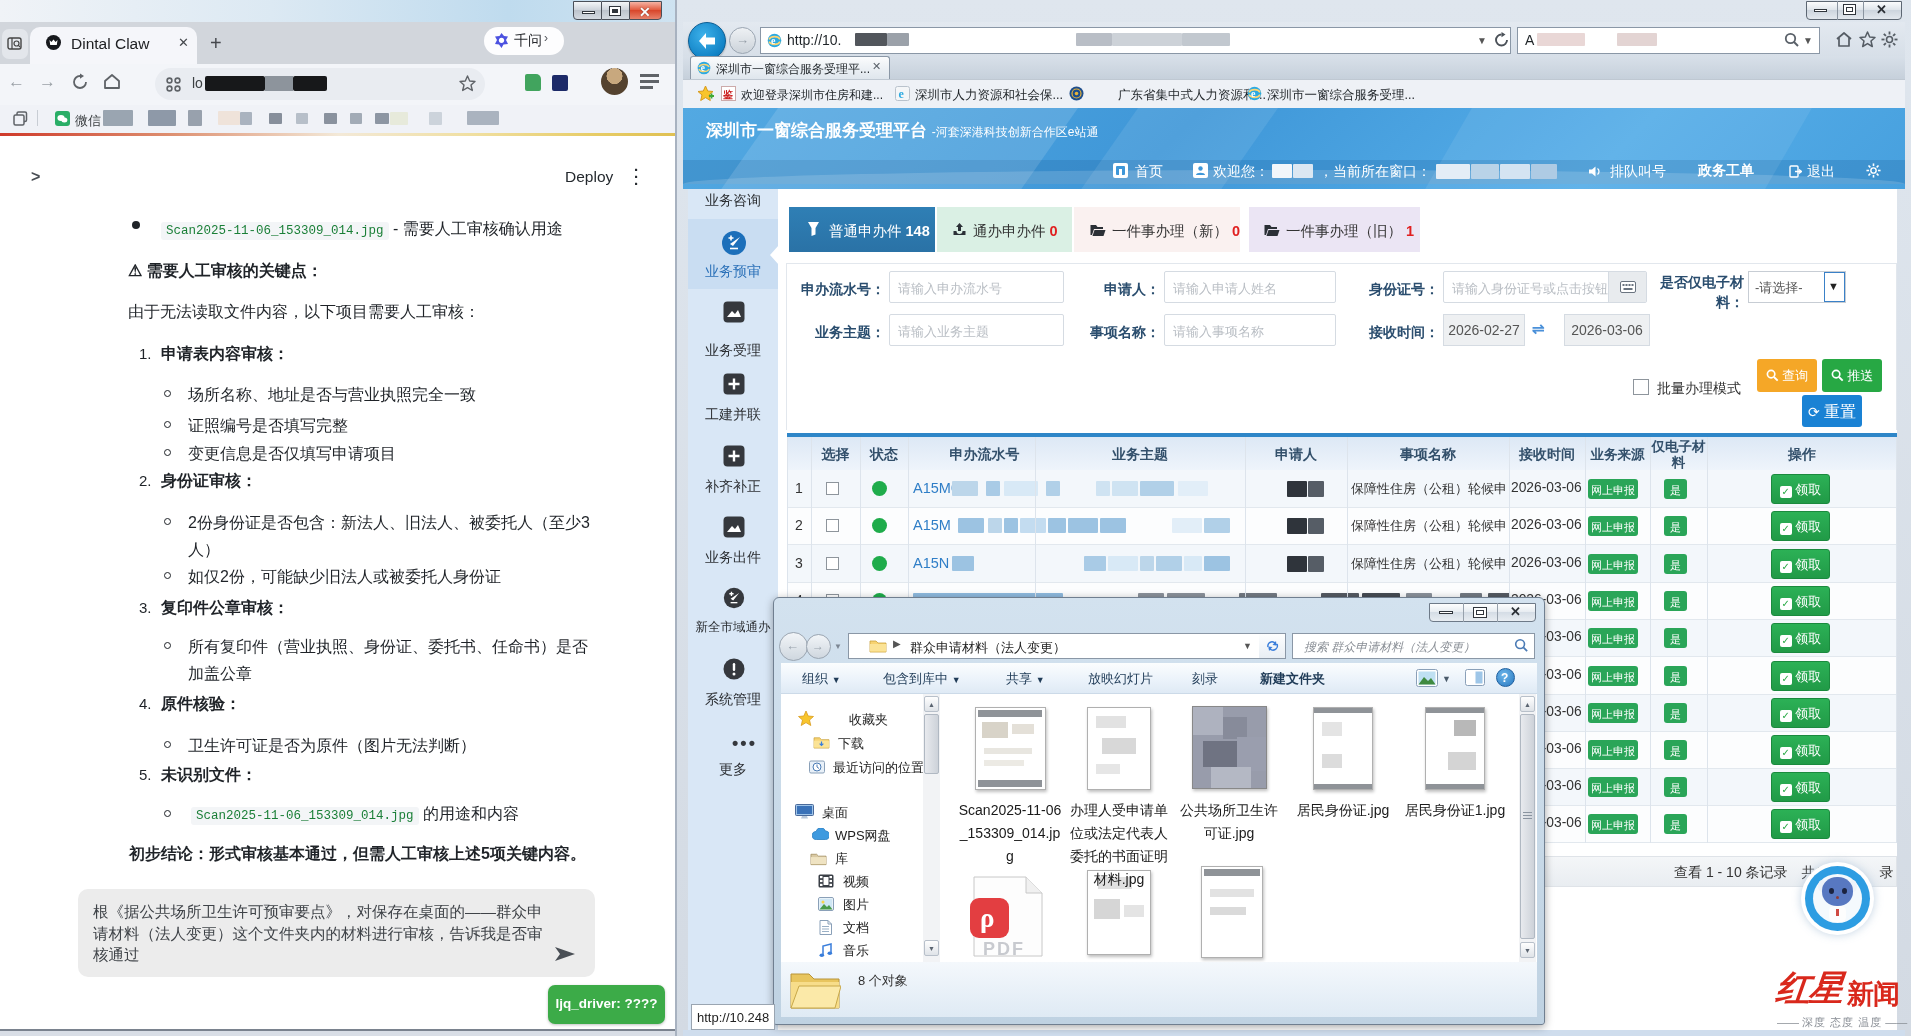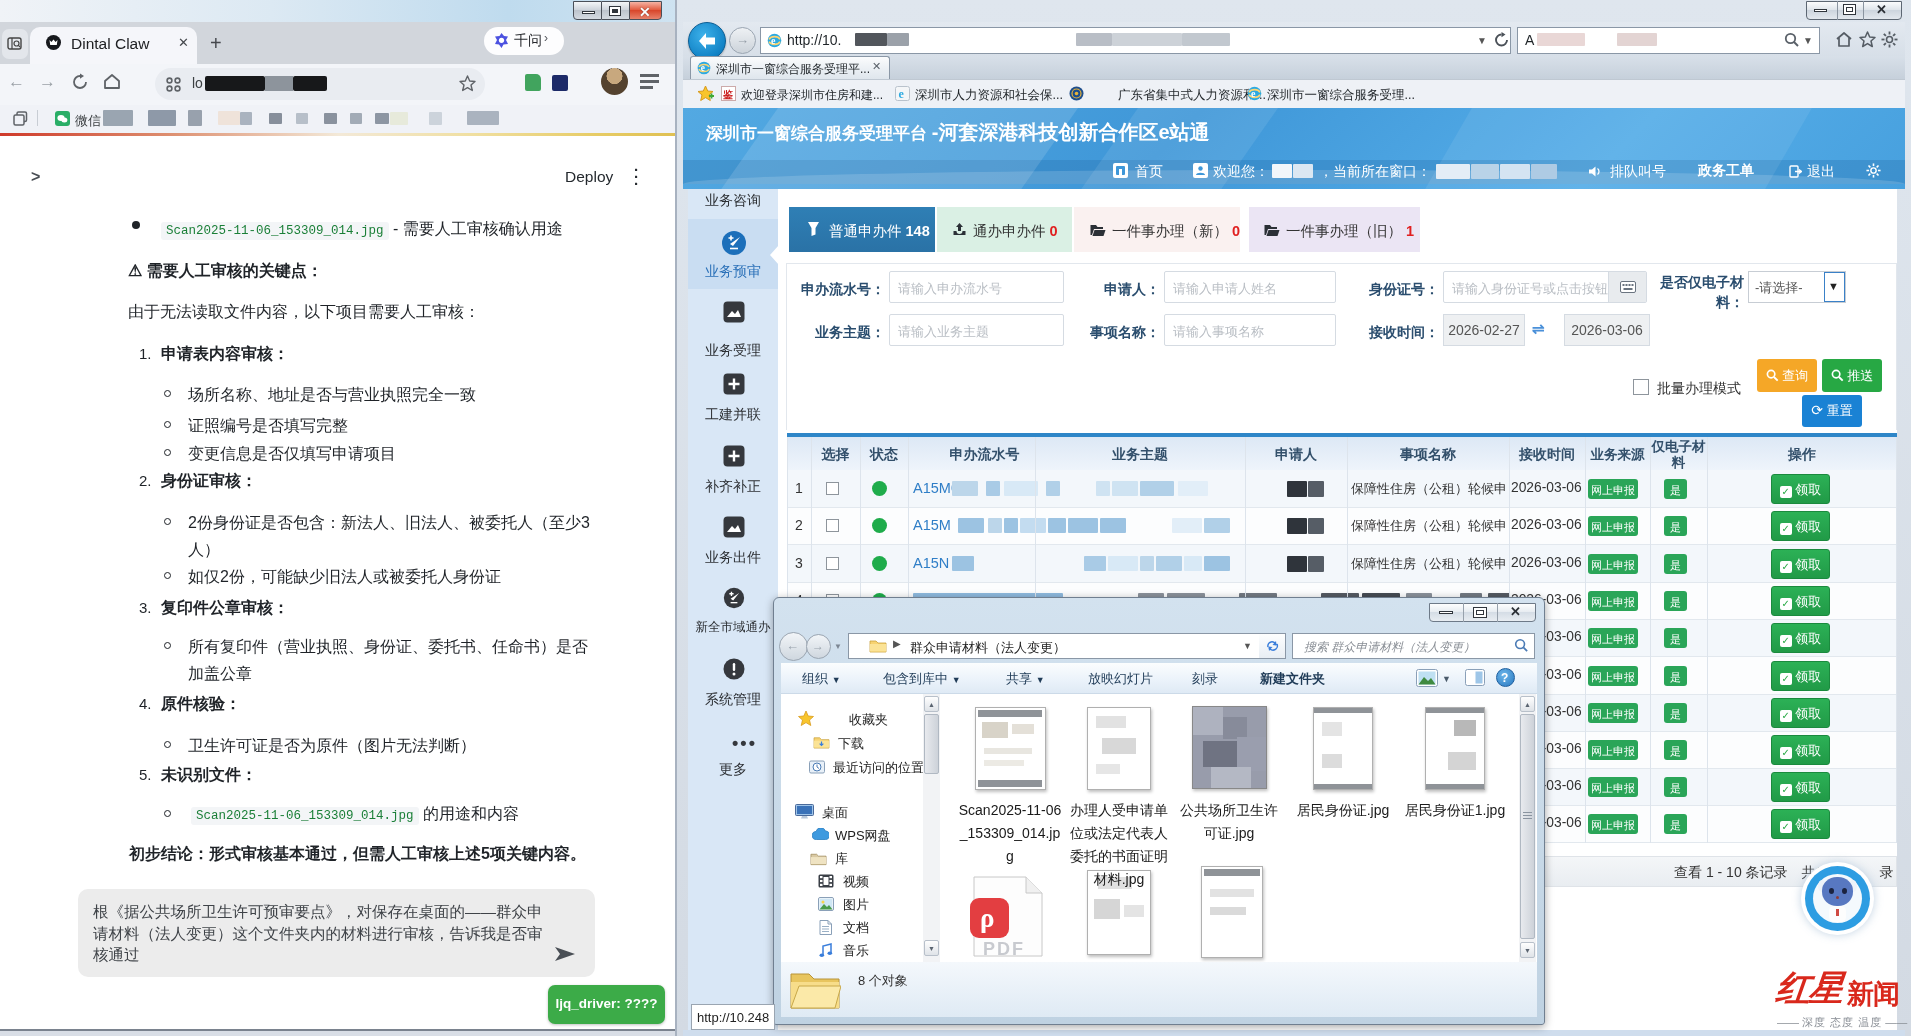--- a/index.html
+++ b/index.html
@@ -303,21 +303,21 @@
     <text x="4" y="11" font-size="10" font-weight="bold" fill="#fff" font-family="Liberation Serif">e</text>
   </svg>
 <div class="abs" style="left:1267px;top:87px;font-size:12.5px;color:#1f2428;">深圳市一窗综合服务受理...</div>
 
 <div class="abs" style="left:683px;top:108px;width:1222px;height:81px;overflow:hidden;">
 <div class="abs" style="left:60px;top:-30px;width:300px;height:160px;background:rgba(255,255,255,0.13);transform:skewX(-35deg);"></div>
 <div class="abs" style="left:420px;top:-30px;width:140px;height:160px;background:rgba(255,255,255,0.09);transform:skewX(-35deg);"></div>
 <div class="abs" style="left:760px;top:-30px;width:340px;height:160px;background:rgba(255,255,255,0.08);transform:skewX(-30deg);"></div>
 <div class="abs" style="left:0px;top:62px;width:1222px;height:14px;background:rgba(255,255,255,0.15);border-radius:50% 50% 0 0 / 100% 100% 0 0;"></div>
 </div>
-<div class="abs" style="left:706px;top:119px;font-size:17px;font-weight:bold;color:#fff;">深圳市一窗综合服务受理平台 <span style="font-weight:bold;font-size:20px;">-河套深港科技创新合作区e站通</span></div>
+<div class="abs" style="left:706px;top:119px;font-size:17px;font-weight:bold;color:#fff;">深圳市一窗综合服务受理平台 <span style="font-weight:normal;font-size:12px;">-河套深港科技创新合作区e站通</span></div>
 
 <div class="abs" style="left:1113px;top:163px;width:15px;height:15px;background:#fff;border-radius:2px;"></div>
 <div class="abs" style="left:1116px;top:166px;width:9px;height:9px;background:#3f97d8;border-radius:1px;"></div>
 <div class="abs" style="left:1119px;top:169px;width:3px;height:6px;background:#fff;"></div>
 <div class="mitem" style="left:1135px;top:163px;">首页</div>
 <div class="abs" style="left:1193px;top:163px;width:15px;height:15px;background:#fff;border-radius:2px;"></div>
 <svg class="abs" style="left:1195px;top:165px;" width="11" height="11" viewBox="0 0 11 11">
     <circle cx="5.5" cy="3.5" r="2.2" fill="#3f97d8"></circle>
     <path d="M1 10 C1 7 10 7 10 10 Z" fill="#3f97d8"></path>
   </svg>
@@ -458,21 +458,21 @@
 <div class="cbox" style="left:1633px;top:379px;width:16px;height:16px;"></div>
 <div class="abs" style="left:1657px;top:380px;font-size:14px;color:#333;">批量办理模式</div>
 <div class="abs" style="left:1757px;top:359px;width:60px;height:33px;background:#f5a727;border-radius:3px;color:#fff;font-size:14px;text-align:center;padding-top:8px;"><svg style="vertical-align:-2px;" width="13" height="13" viewBox="0 0 14 14">
       <circle cx="5.5" cy="5.5" r="4" fill="none" stroke="#fff" stroke-width="1.8"></circle>
       <line x1="8.6" y1="8.6" x2="12.6" y2="12.6" stroke="#fff" stroke-width="2"></line>
     </svg><span style="font-size:13px;"> 查询</span></div>
 <div class="abs" style="left:1822px;top:359px;width:60px;height:33px;background:#27a844;border-radius:3px;color:#fff;font-size:14px;text-align:center;padding-top:8px;"><svg style="vertical-align:-2px;" width="13" height="13" viewBox="0 0 14 14">
       <circle cx="5.5" cy="5.5" r="4" fill="none" stroke="#fff" stroke-width="1.8"></circle>
       <line x1="8.6" y1="8.6" x2="12.6" y2="12.6" stroke="#fff" stroke-width="2"></line>
     </svg><span style="font-size:13px;"> 推送</span></div>
-<div class="abs" style="left:1802px;top:395px;width:60px;height:32px;background:#1a82d4;border-radius:3px;color:#fff;font-size:14px;text-align:center;padding-top:7px;">⟳<span style="font-size:13px;"> 重置</span></div>
+<div class="abs" style="left:1802px;top:395px;width:60px;height:32px;background:#1a82d4;border-radius:3px;color:#fff;font-size:14px;text-align:center;padding-top:7px;">⟳<span style="font-size:16px;"> 重置</span></div>
 
 <div class="abs" style="left:787px;top:433px;width:1110px;height:4px;background:#2e86c8;"></div>
 <div class="abs" style="left:787px;top:437px;width:1110px;height:33px;background:linear-gradient(180deg,#dde8f5,#eef4fb);"></div>
 <div class="th" style="left:811px;width:49px;">选择</div>
 <div class="th" style="left:860px;width:48px;">状态</div>
 <div class="th" style="left:921px;width:127px;">申办流水号</div>
 <div class="th" style="left:1035px;width:210px;">业务主题</div>
 <div class="th" style="left:1245px;width:102px;">申请人</div>
 <div class="th" style="left:1347px;width:162px;">事项名称</div>
 <div class="th" style="left:1509px;width:76px;">接收时间</div>

